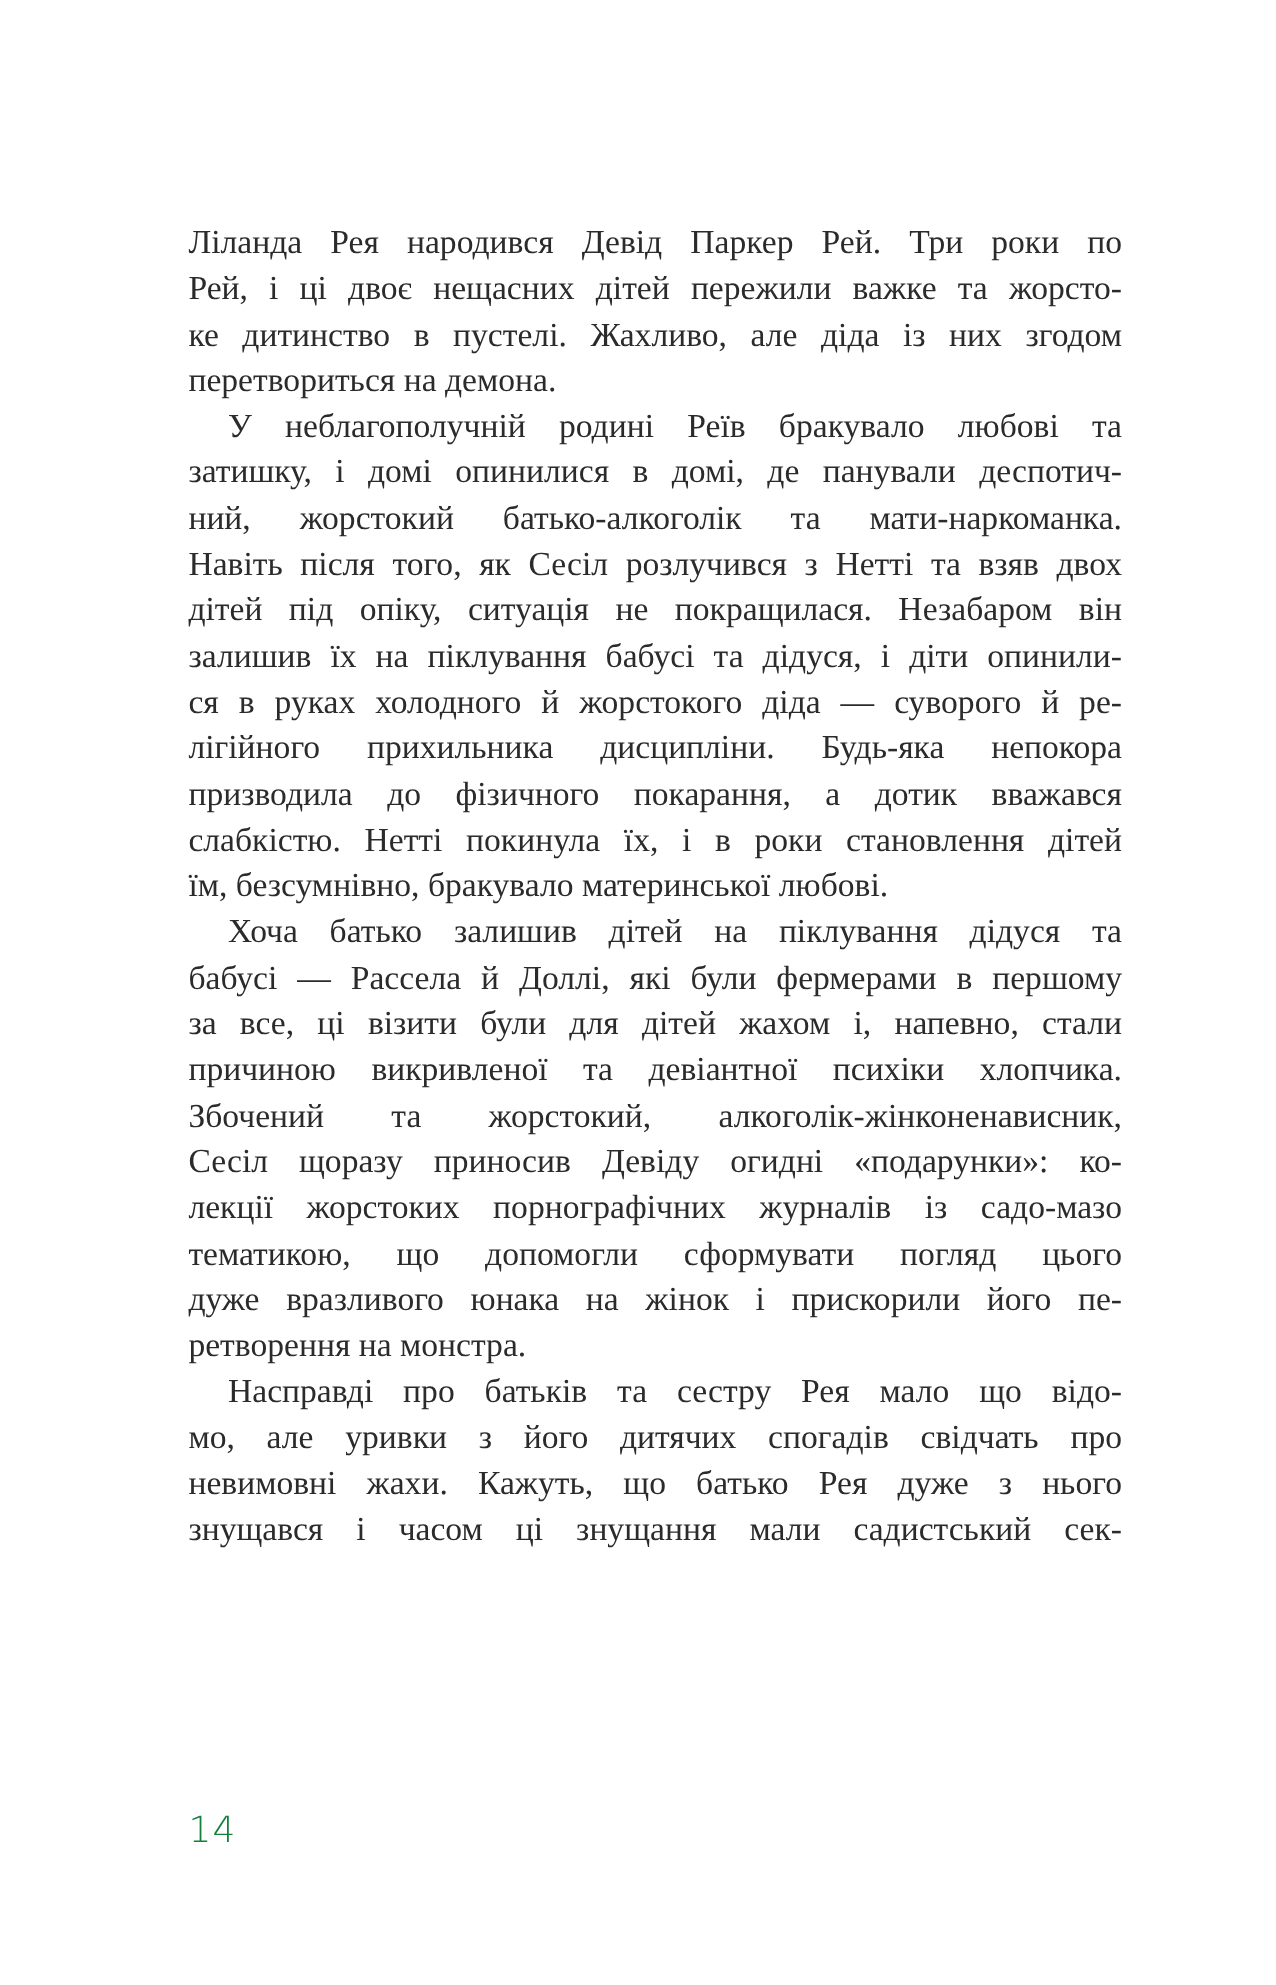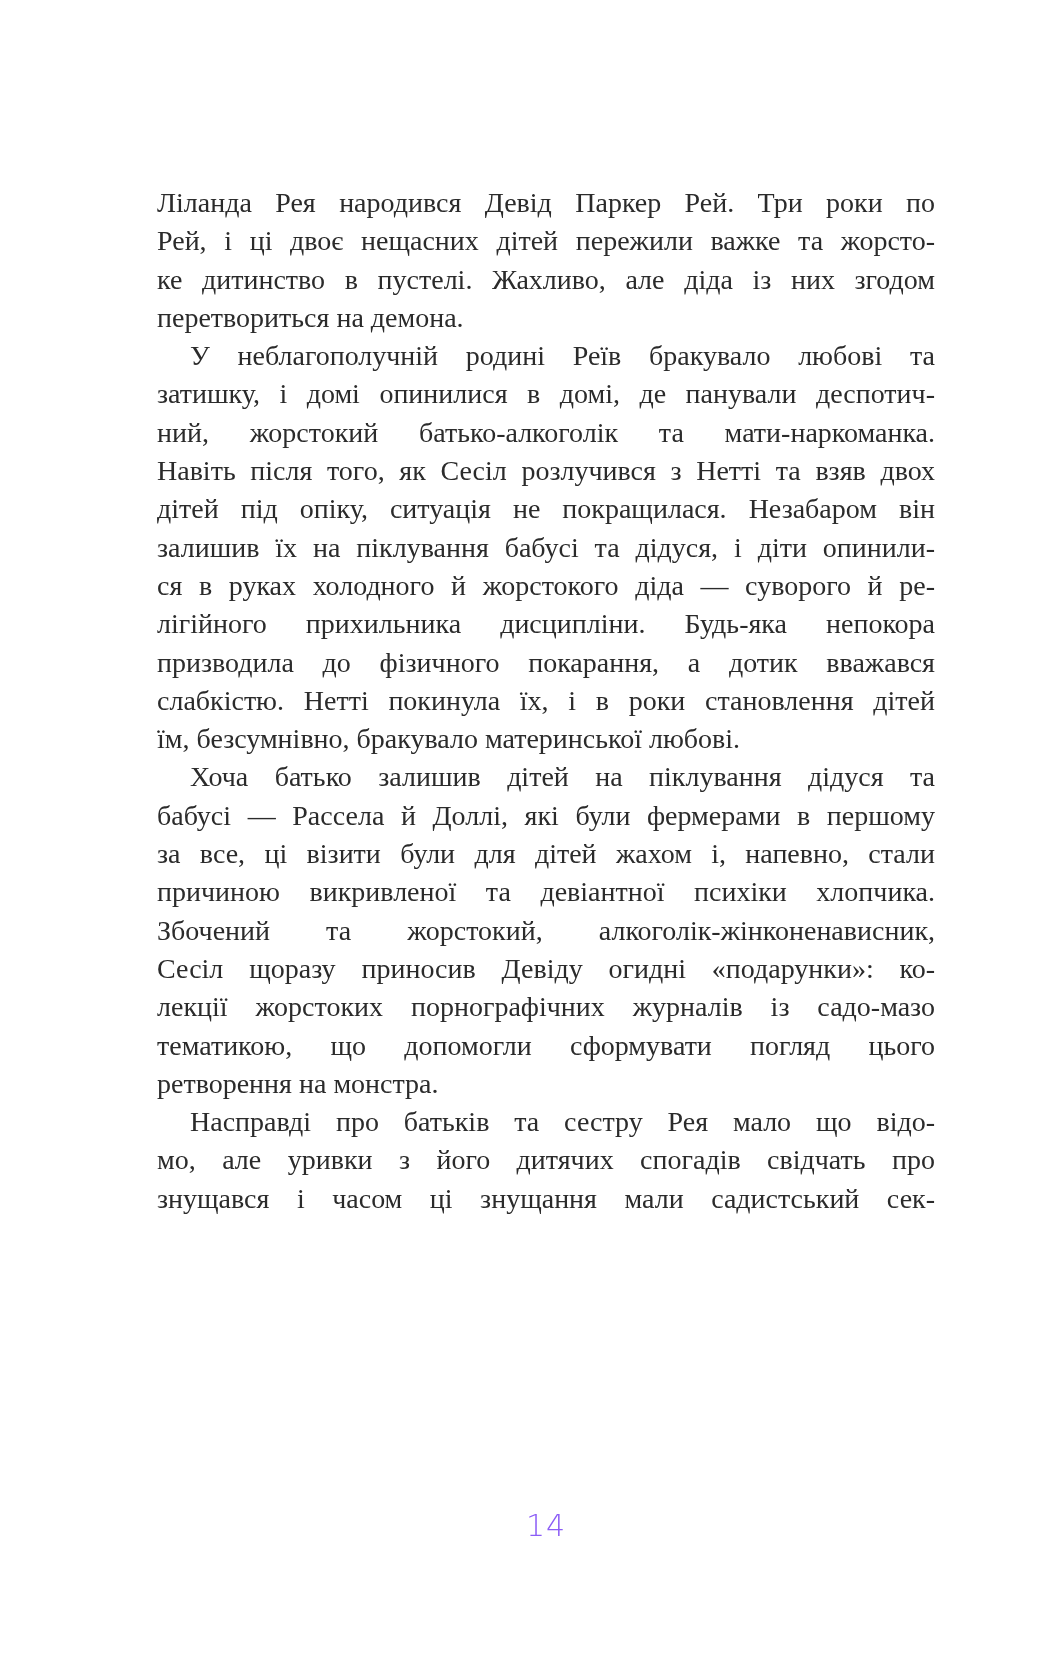--- a/index.html
+++ b/index.html
@@ -44,26 +44,26 @@
   }
   
   .line.ind {
     text-indent: 33px;
   }
   .folio {
     position: absolute;
     left: 157px;
     top: 1508px;
     width: 778px;
-    text-align: center;
+    text-align: left;
     font-family: "DejaVu Sans", sans-serif;
     font-weight: 300;
     font-size: 30px;
     letter-spacing: 1px;
-    color: #8b5cf6;
+    color: #15803d;
   }
 </style>
 </head>
 <body>
 
 <div class="page">
 
   <main class="text-block">
 
     <section class="paragraph">
@@ -89,26 +89,28 @@
 
     <section class="paragraph">
       <div class="line ind">Хоча батько залишив дітей на піклування дідуся та</div>
       <div class="line">бабусі — Рассела й Доллі, які були фермерами в першому</div>
       <div class="line">за все, ці візити були для дітей жахом і, напевно, стали</div>
       <div class="line">причиною викривленої та девіантної психіки хлопчика.</div>
       <div class="line">Збочений та жорстокий, алкоголік-жінконенависник,</div>
       <div class="line">Сесіл щоразу приносив Девіду огидні «подарунки»: ко-</div>
       <div class="line">лекції жорстоких порнографічних журналів із садо-мазо</div>
       <div class="line">тематикою, що допомогли сформувати погляд цього</div>
+      <div class="line">дуже вразливого юнака на жінок і прискорили його пе-</div>
       <div class="line last">ретворення на монстра.</div>
     </section>
 
     <section class="paragraph">
       <div class="line ind">Насправді про батьків та сестру Рея мало що відо-</div>
       <div class="line">мо, але уривки з його дитячих спогадів свідчать про</div>
+      <div class="line">невимовні жахи. Кажуть, що батько Рея дуже з нього</div>
       <div class="line">знущався і часом ці знущання мали садистський сек-</div>
     </section>
 
   </main>
 
   <footer class="folio">14</footer>
 
 </div>
 
 </body></html>

